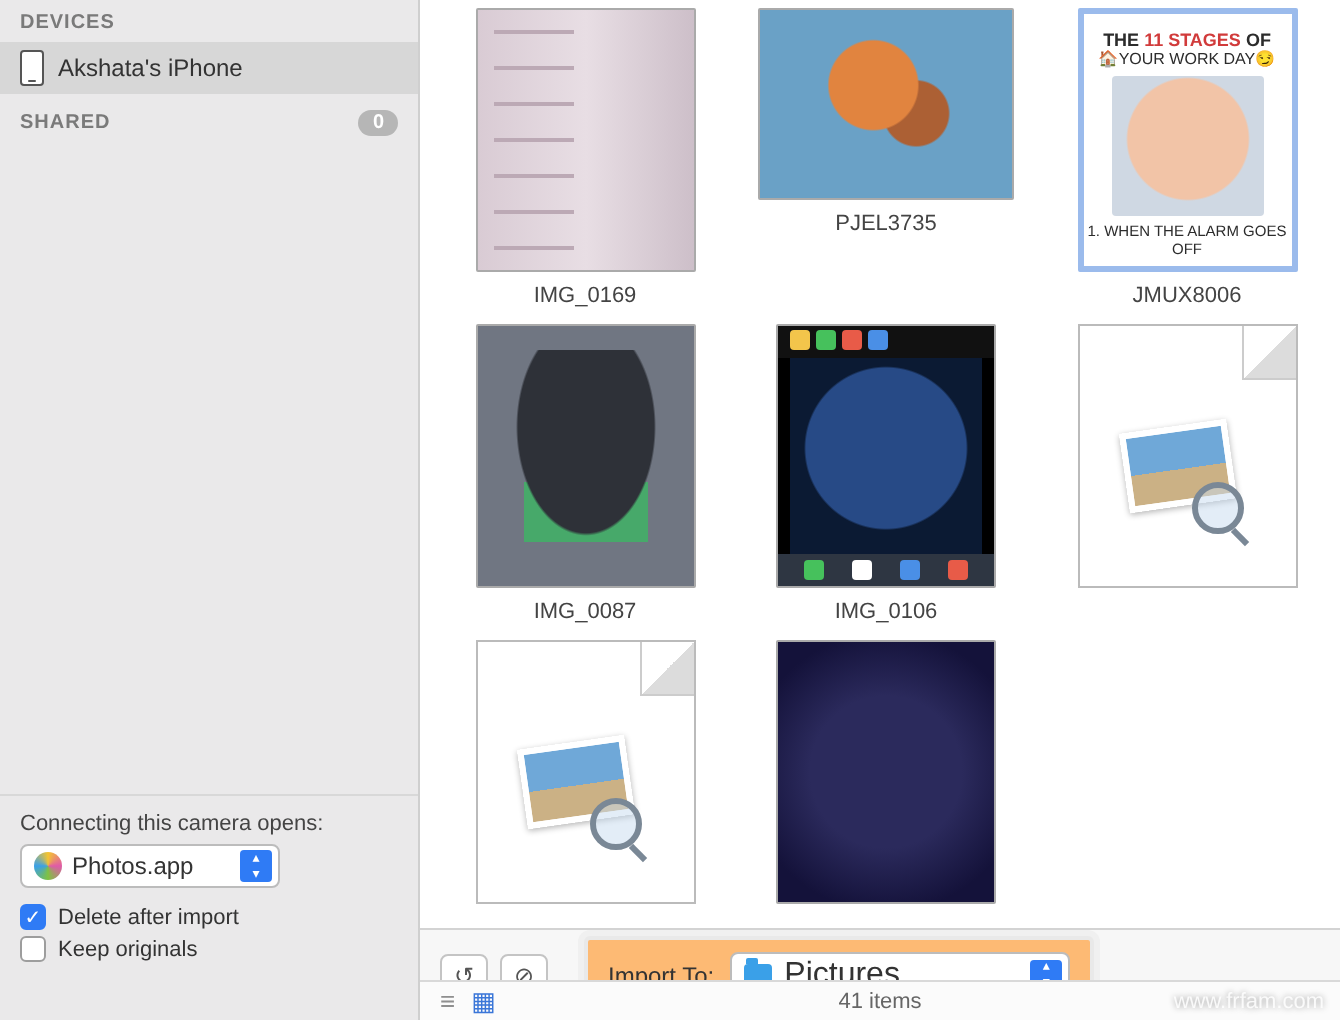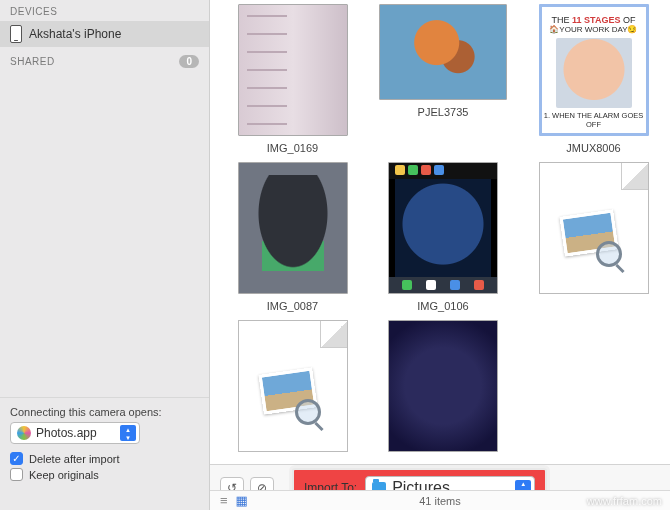--- a/index.html
+++ b/index.html
@@ -18,21 +18,21 @@
     width: 210px;
     background: #eae9ea;
     border-right: 1px solid #cfcfcf;
     display: flex;
     flex-direction: column;
     position: relative;
   }
   .section-label {
     font-size: 10px;
     color: #7a7a7a;
-    font-weight: 400;
+    font-weight: 700;
     letter-spacing: 0.5px;
     padding: 6px 10px 4px;
   }
   .device-row {
     display: flex;
     align-items: center;
     background: #d7d7d7;
     padding: 4px 10px;
     gap: 7px;
   }
@@ -116,21 +116,21 @@
   .img0::before{content:"";position:absolute;left:8px;top:10px;width:40px;height:110px;
     background:repeating-linear-gradient(#bca9b5 0 2px, transparent 2px 18px);}
   .img1 { background:#6aa1c6; }
   .img1::after{content:"";position:absolute;inset:0;
     background:
      radial-gradient(circle at 45% 40%,#e1843f 0 22px,transparent 23px),
      radial-gradient(circle at 62% 55%,#ac6034 0 16px,transparent 17px),
      linear-gradient(#6aa1c6,#6aa1c6);}
   .img2 { background:#fff; border:3px solid #9bbbec; display:flex;
     flex-direction:column; align-items:center; font-family:Arial; }
-  .img2 .t1{font-size:9px;font-weight:400;color:#2c2c2c;margin-top:4px;}
+  .img2 .t1{font-size:9px;font-weight:700;color:#2c2c2c;margin-top:4px;}
   .img2 .t1 b{color:#d13b3b;}
   .img2 .t2{font-size:8px;color:#2c2c2c;}
   .img2 .baby{width:76px;height:70px;margin:4px 0;background:
     radial-gradient(circle at 50% 45%, #f2c4a7 0 30px, transparent 31px),
     linear-gradient(#cfd8e3,#cfd8e3);border-radius:2px;}
   .img2 .t3{font-size:7.5px;color:#2c2c2c;text-align:center;line-height:1.1;}
   .img3 { background:#707682; }
   .img3::after{content:"";position:absolute;inset:12px 8px 8px;
     background:
      radial-gradient(ellipse at 50% 35%,#2e3138 0 34px,transparent 35px),
@@ -168,21 +168,21 @@
   .bottombar {
     height:46px; border-top:1px solid #d3d3d3; background:#f7f7f7;
     display:flex; align-items:center; padding:0 10px; position:relative;
   }
   .roundbtn {
     width:24px;height:22px;border:1px solid #c4c4c4;border-radius:4px;
     background:#fff;display:flex;align-items:center;justify-content:center;
     margin-right:6px; color:#555;
   }
   .import-wrap{
-    display:flex;align-items:center;gap:8px;background:#ef4444;
+    display:flex;align-items:center;gap:8px;background:#fdba74;
     border:2px solid #e9e9e9;border-radius:3px;padding:6px 10px;margin-left:12px;
     box-shadow:0 0 0 3px #f0f0f0;
   }
   .import-wrap label{font-size:12px;color:#333;}
   .dest-select{
     display:flex;align-items:center;gap:6px;background:#fff;
     border:1px solid #bcbcbc;border-radius:4px;padding:2px 3px 2px 6px;width:170px;
   }
   .folder-icon{width:14px;height:11px;background:#3aa0e8;border-radius:2px;position:relative;}
   .folder-icon::before{content:"";position:absolute;top:-3px;left:1px;width:6px;height:3px;background:#3aa0e8;border-radius:1px 1px 0 0;}

